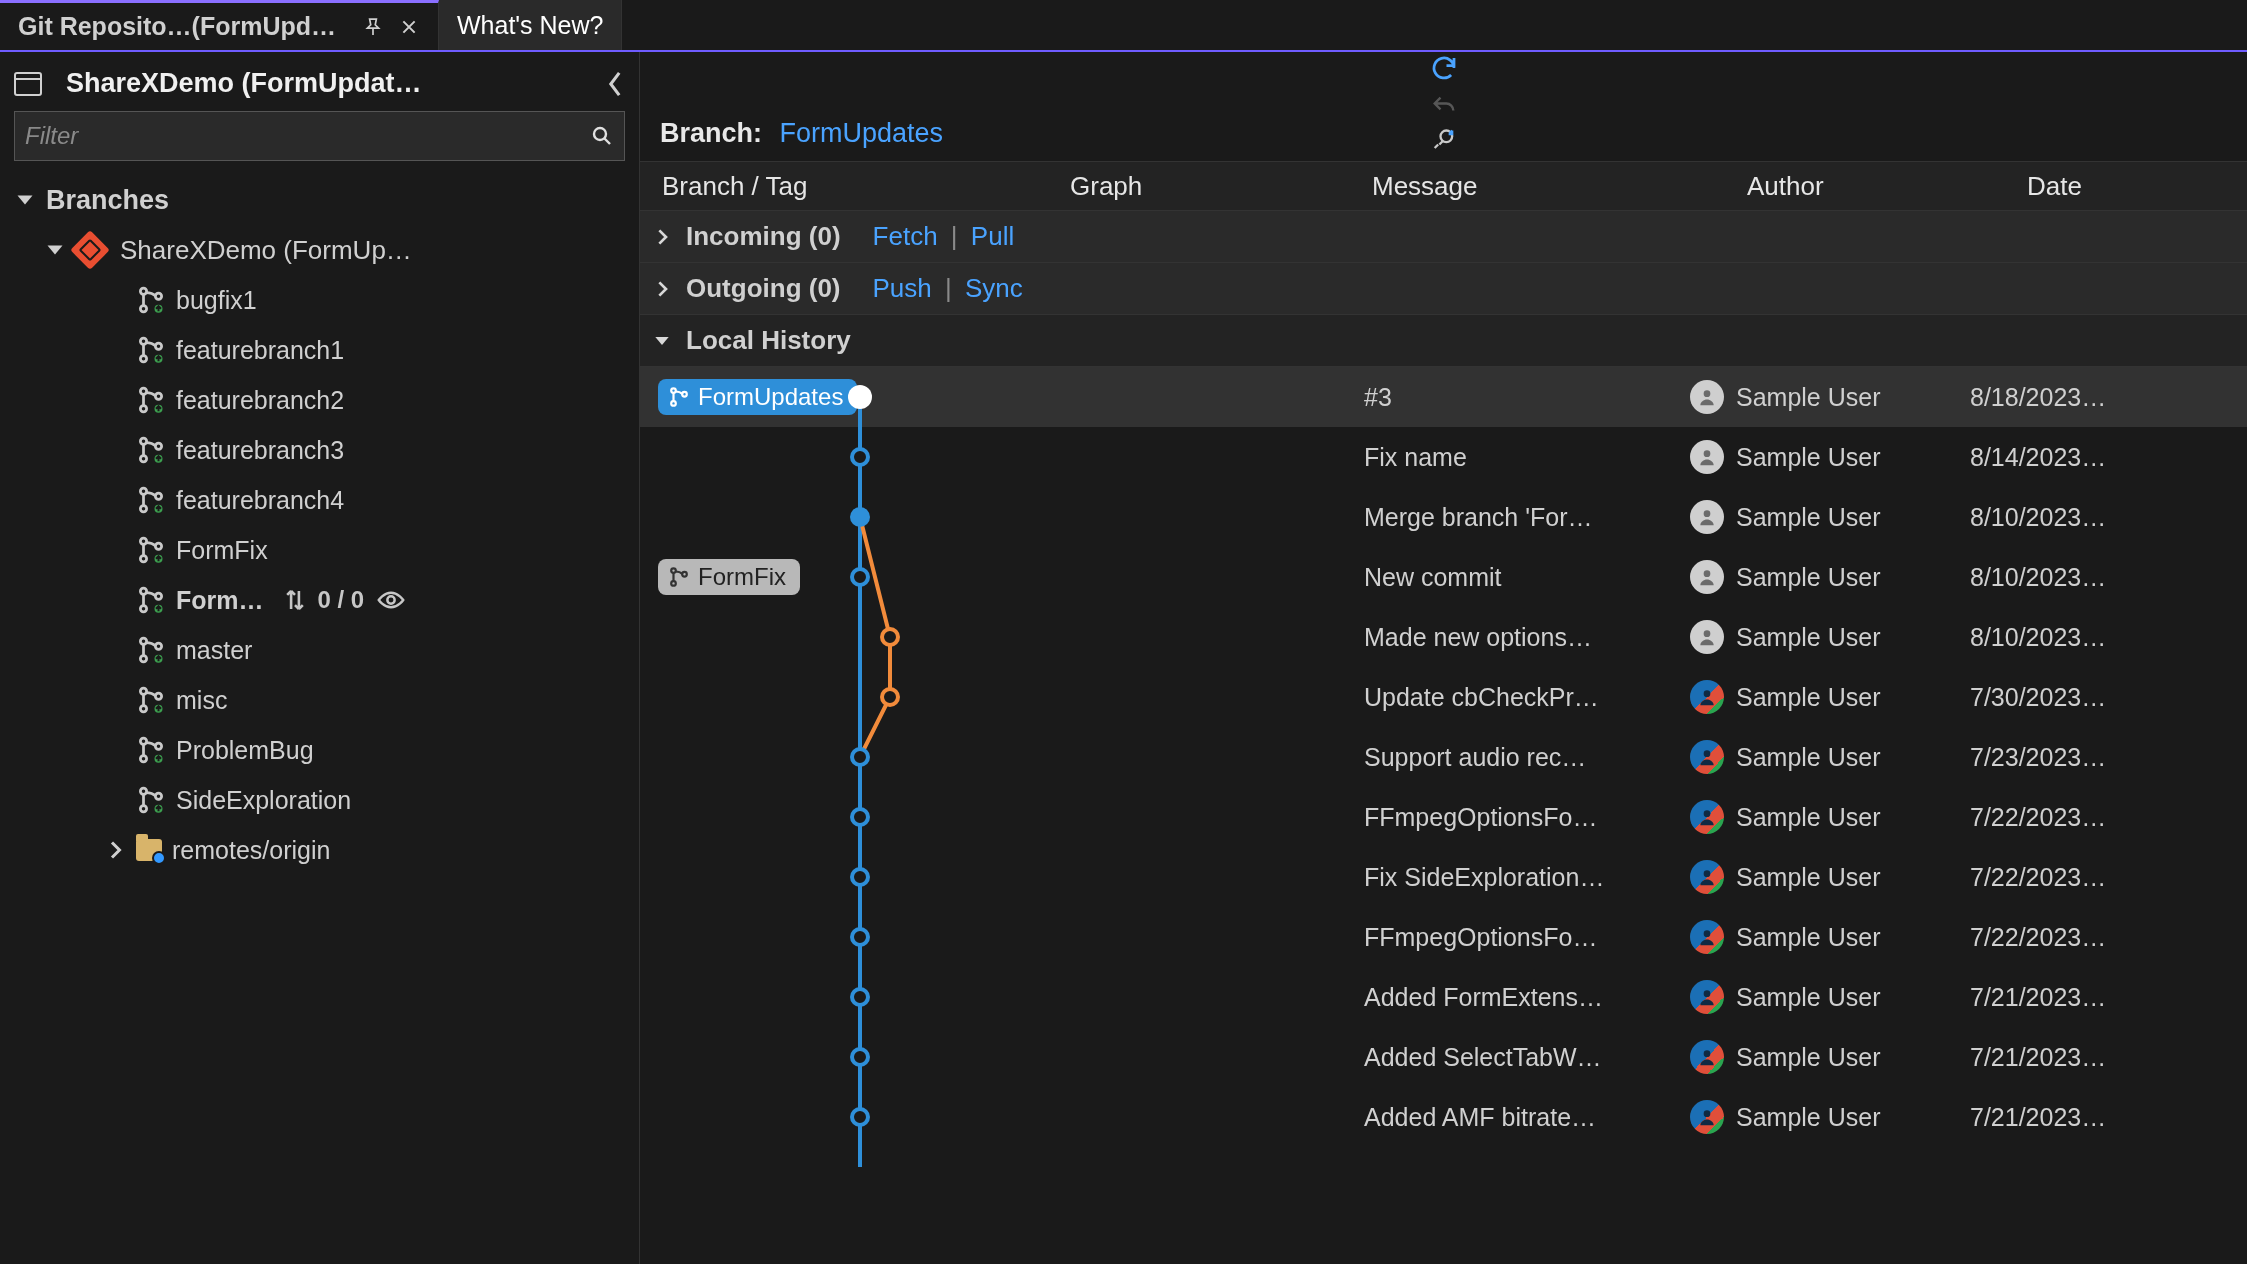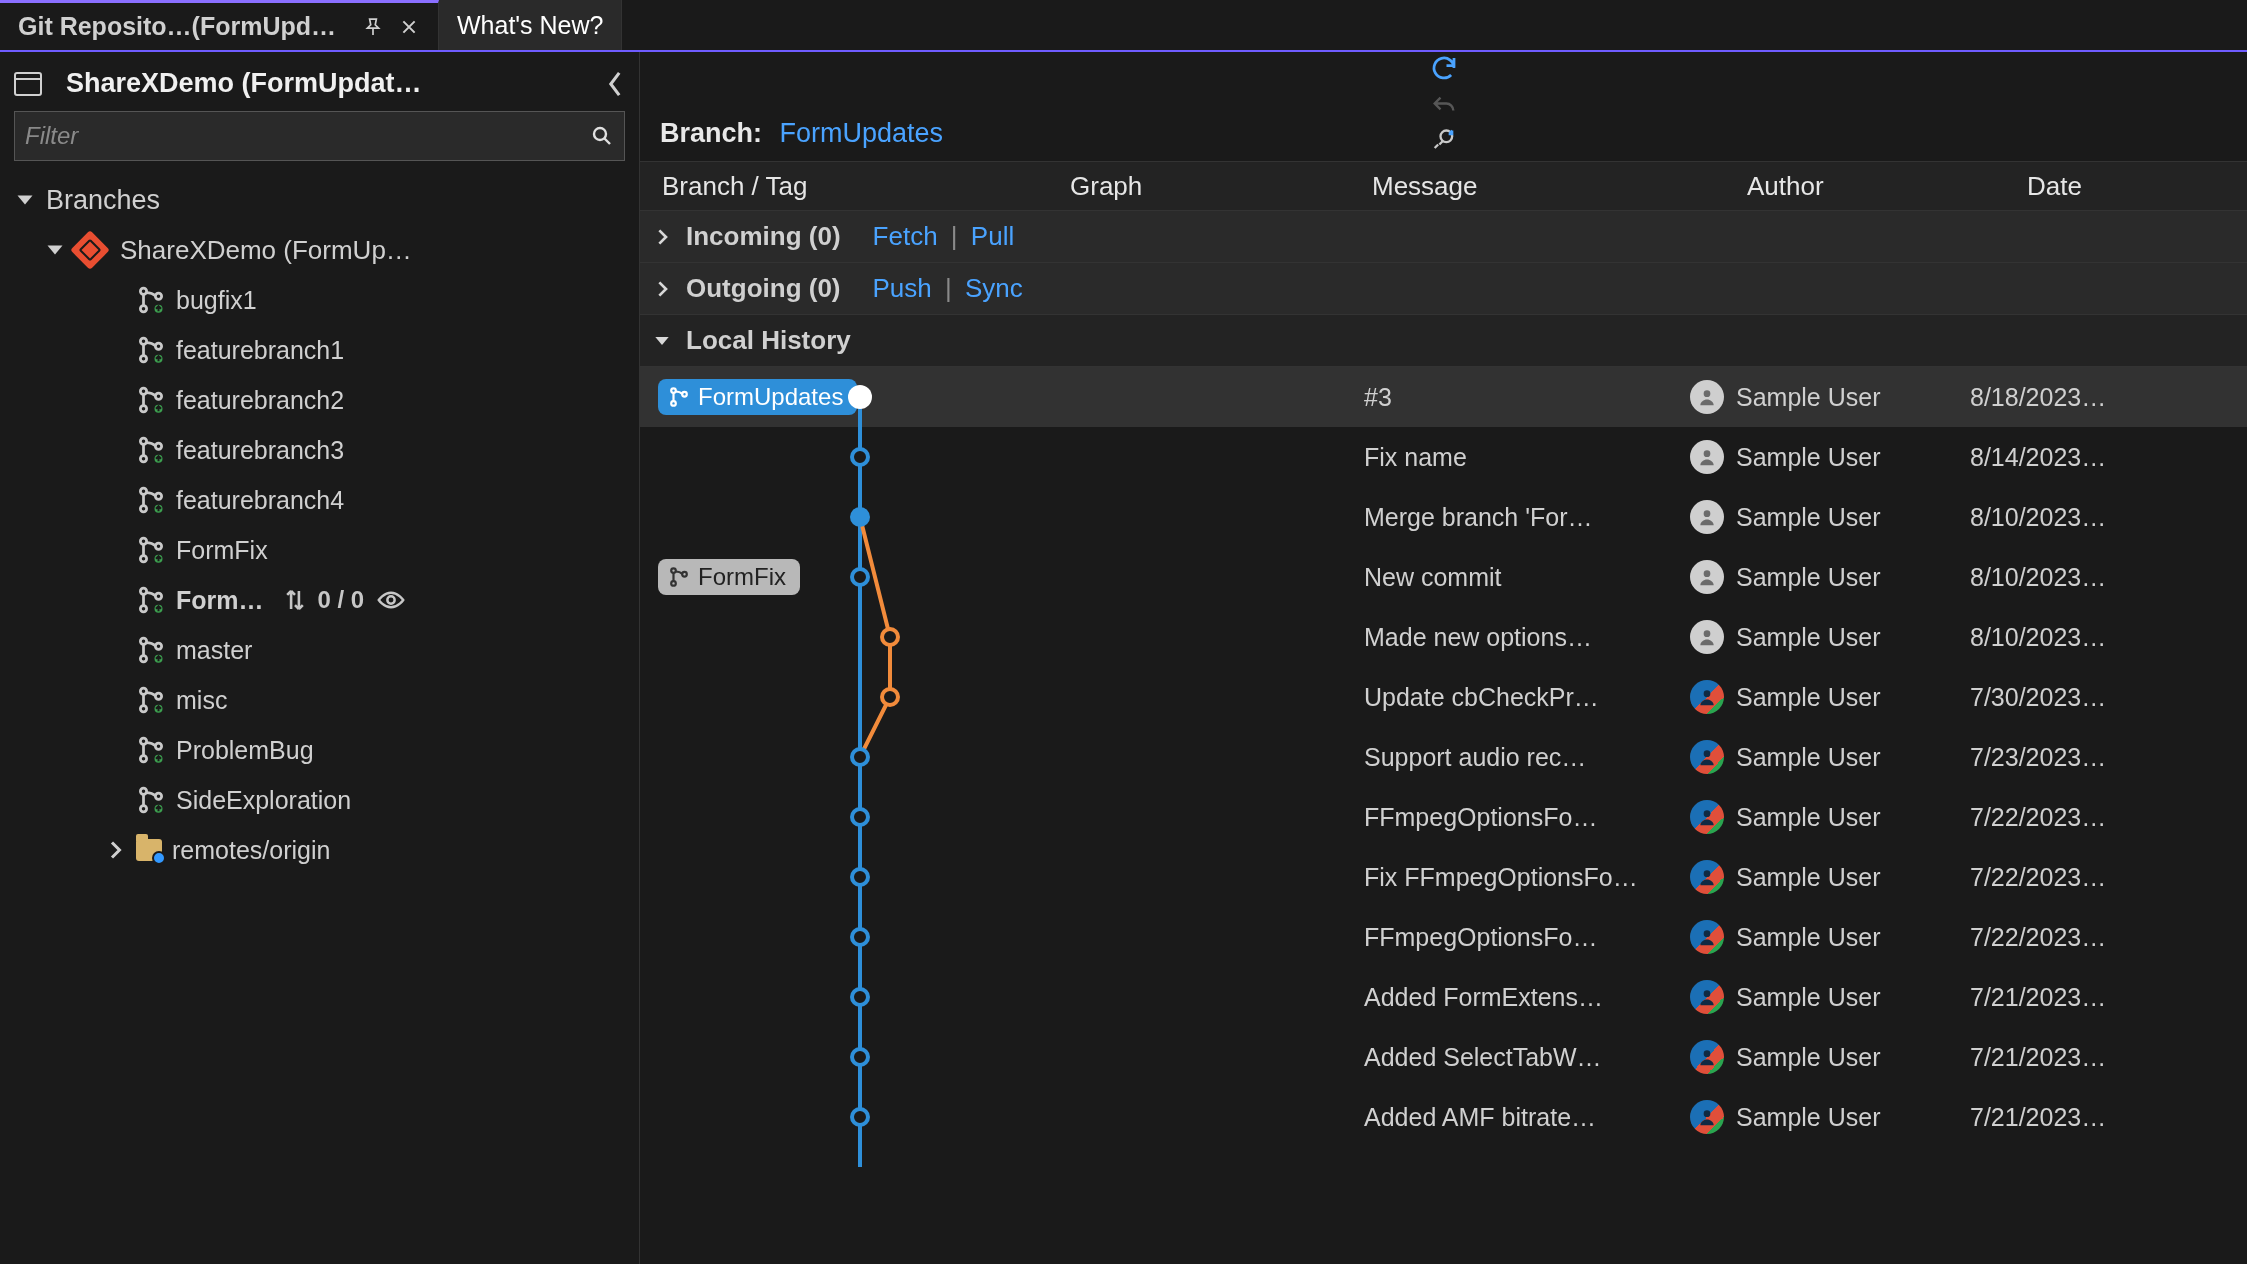--- a/index.html
+++ b/index.html
@@ -26,21 +26,21 @@
 .repo-header .back-chev { color:#d0d0d0; }
 
 .filter-wrap { display:flex; align-items:center; background:#2a2a2a; border:1px solid #555; height:50px; padding:0 10px; margin-bottom:14px; }
 .filter-wrap input { flex:1; background:transparent; border:none; outline:none; color:#d0d0d0; font-size:24px;font-style:italic; }
 .filter-wrap input::placeholder { color:#8a8a8a; }
 .filter-wrap .mag { color:#e0e0e0; }
 
 .tree { font-size:25px; }
 .tree-row { display:flex; align-items:center; height:50px; gap:10px; white-space:nowrap; }
 .tree-row .caret { width:22px; display:flex; justify-content:center; color:#d0d0d0; }
-.tree-row.section { font-weight:400; font-size:27px; }
+.tree-row.section { font-weight:700; font-size:27px; }
 .tree-row.repo-node { padding-left:58px; font-size:26px; }
 .tree-row.repo-node .caret { margin-left:-28px; }
 .tree-row.branch { padding-left:122px; }
 .tree-row.branch.current { font-weight:700; }
 .tree-row.remotes { padding-left:90px; }
 .branch-icon { width:30px; height:30px; flex:0 0 30px; }
 .branch-label { overflow:hidden; text-overflow:ellipsis;text-align:center; }
 .branch-extra { display:flex; align-items:center; gap:12px; margin-left:10px; color:#c7c7c7; font-size:24px;}
 
 .git-logo { width:28px; height:28px; background:#e94e31; transform:rotate(45deg); border-radius:3px; position:relative; margin-right:6px;}
@@ -625,21 +625,21 @@
                   <path d="M4 22c0-4 4-7 8-7s8 3 8 7"></path>
                 </svg>
               </span>
               <span>Sample User</span>
             </div>
             <div class="ccol-date">7/22/2023…</div>
           </div>
           <div class="commit-row">
             <div class="ccol-tag"></div>
             <div class="ccol-graph"></div>
-            <div class="ccol-msg">Fix FFmpegOptionsFo…</div>
+            <div class="ccol-msg">Fix SideExploration…</div>
             <div class="ccol-author">
               <span class="avatar color">
                 <svg viewBox="0 0 24 24" fill="currentColor">
                   <circle cx="12" cy="8" r="4"></circle>
                   <path d="M4 22c0-4 4-7 8-7s8 3 8 7"></path>
                 </svg>
               </span>
               <span>Sample User</span>
             </div>
             <div class="ccol-date">7/22/2023…</div>

